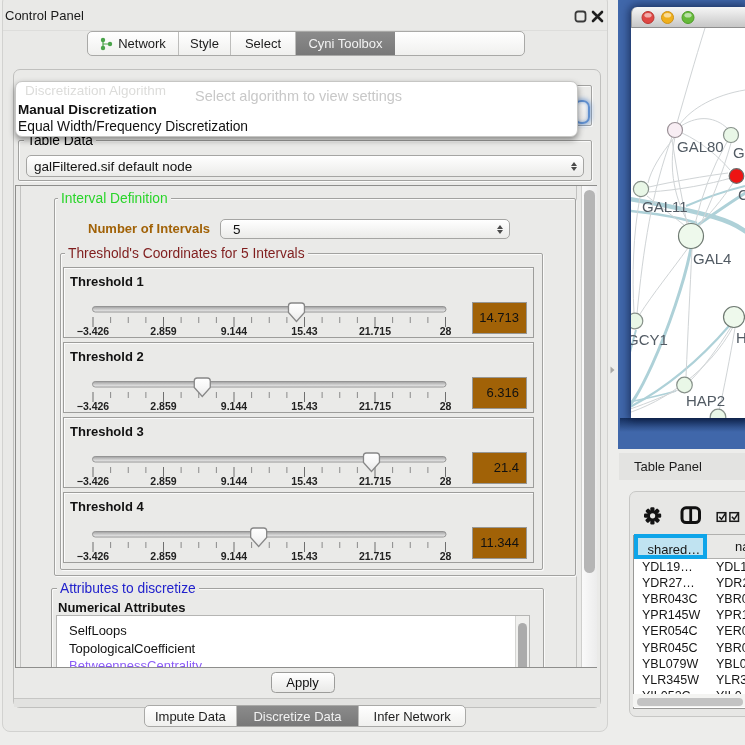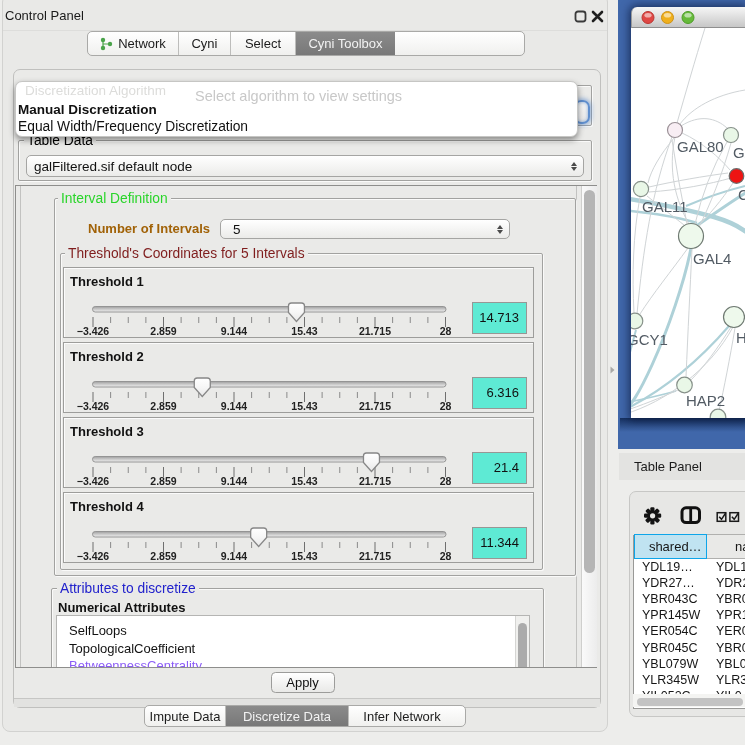--- a/index.html
+++ b/index.html
@@ -29,21 +29,21 @@
 .carr { width:0; height:0; border-left:3.5px solid transparent; border-right:3.5px solid transparent; }
 .up { border-bottom:4.5px solid #4a4a4a; }
 .dn { border-top:4.5px solid #4a4a4a; }
 
 
 .tpanel { position:absolute; left:0px; width:471px; height:71px; background:#eaeae8;
   border:1px solid #9d9d9b; box-shadow:inset 1px 1px 0 rgba(255,255,255,.8); }
 .tlabel { position:absolute; left:6px; top:6px; font-size:13px; font-weight:bold; color:#111; }
 .ticklabels { position:absolute; left:0; top:57px; height:12px; width:100%; font-size:10.5px; font-weight:bold; color:#222; }
 .ticklabels span { position:absolute; width:52px; text-align:center; }
-.vbox { position:absolute; left:408px; top:34px; width:55px; height:32px; background:#5eead4; border:1px solid #979795;
+.vbox { position:absolute; left:408px; top:34px; width:55px; height:32px; background:#a16207; border:1px solid #979795;
   font-size:13px; color:#111; text-align:right; line-height:30px; padding-right:7px; }
 
 .trow { position:absolute; left:636px; width:109px; height:14px; font-size:12.5px; color:#161616; line-height:14px; }
 .trow .c1 { position:absolute; left:6px; top:0px; }
 .trow .c2 { position:absolute; left:80px; top:0px; }
 </style></head><body>
 <div id="root">
   <svg width="0" height="0" style="position:absolute">
       <defs>
     <linearGradient id="thumbg" x1="0" y1="0" x2="0" y2="1">
@@ -68,21 +68,21 @@
     <path d="M19,2 L28,11 M28,2 L19,11" stroke="#1f1f1f" stroke-width="2.6" stroke-linecap="round"></path>
   </svg>
 
   <div class="seg" style="left:87px;top:31px;width:438px">
     <div style="width:91px"><svg width="13" height="14" style="margin-right:5px">
           <circle cx="3" cy="3" r="2.2" fill="#4aa34a"></circle>
           <circle cx="3" cy="11" r="2.2" fill="#4aa34a"></circle>
           <circle cx="10" cy="7" r="2.2" fill="#4aa34a"></circle>
           <path d="M3,3 L3,11 M3,7 L10,7" stroke="#4aa34a" stroke-width="1.2" fill="none"></path>
         </svg>Network</div>
-    <div style="width:52px">Cyni</div>
+    <div style="width:52px">Style</div>
     <div style="width:65px">Select</div>
     <div style="width:99px" class="sel">Cyni Toolbox</div>
   </div>
 
   <div id="panel"></div>
 
   <div class="fs" style="left:20px;top:85px;width:572px;height:41px"></div>
 
   <div class="abs" style="left:574px;top:100px;width:16px;height:24px;border-radius:7px;
     border:2.8px solid rgba(80,132,202,.9);box-shadow:0 0 4px 1.5px rgba(80,132,202,.55), inset 0 0 3px 1px rgba(80,132,202,.4);background:linear-gradient(#f6f6f6,#e8e8e8)"></div>
@@ -293,21 +293,21 @@
     <div class="abs" style="left:179px;top:5.5px;font-size:14.5px;color:#c8c8c8">Select algorithm to view settings</div>
     <div class="abs" style="left:2px;top:20px;font-size:13.5px;font-weight:bold;color:#111">Manual Discretization</div>
     <div class="abs" style="left:2px;top:36.5px;font-size:13.8px;color:#111">Equal Width/Frequency Discretization</div>
   </div>
 
   <div class="abs" style="left:270.5px;top:672px;width:64px;height:21px;background:linear-gradient(#ffffff,#e9e9e7);
      border:1px solid #9c9c9a;border-radius:4.5px;font-size:13px;text-align:center;line-height:19px;color:#111">Apply</div>
 
   <div class="abs" style="left:14px;top:698px;width:586px;height:9px;background:#e2e2e0;border-top:1px solid #c6c6c4"></div>
   <div class="seg" style="left:144px;top:705px;width:322px;height:22px">
-    <div style="width:81px">Impute Data</div>
+    <div style="width:92px">Impute Data</div>
     <div style="width:123px" class="sel">Discretize Data</div>
     <div style="width:106px">Infer Network</div>
   </div>
 
   <svg class="abs" style="left:610px;top:366px" width="5" height="8">
       <path d="M0.5,0.5 L4.5,4 L0.5,7.5 z" fill="#a8a8a6"></path>
     </svg>
 
   <div class="abs" style="left:617.5px;top:0;width:127.5px;height:449px;background:#4067aa"></div>
 
@@ -400,22 +400,22 @@
         <path d="M718.2,515.7 l2.3,2.6 4.2,-6.3"></path>
         <path d="M730.9,515.7 l2.3,2.6 4.2,-6.3"></path>
       </g>
     </svg>
 
     <div class="abs" style="left:2.5px;top:42.5px;width:127px;height:174px;background:#fff;border:1px solid #999997;border-radius:0">
     </div>
   </div>
 
   <div class="abs" style="left:633.5px;top:534px;width:112px;height:24.5px">
-    <div class="abs" style="left:0;top:0;width:73.5px;height:24.5px;background:#c0e3f1;border:1px solid #0ea5e9;
-       font-size:13px;color:#161616;text-align:center;padding-left:10px;line-height:23px">shared…</div>
+    <div class="abs" style="left:0;top:0;width:73.5px;height:24.5px;background:#c0e3f1;border:4px solid #0ea5e9;
+       font-size:13px;color:#161616;padding-left:10px;line-height:23px">shared…</div>
     <div class="abs" style="left:73.5px;top:0;width:45px;height:24.5px;background:#e9e9e7;border:1px solid #b0b0ae;border-left:none;
        font-size:13px;color:#161616;padding-left:28px;line-height:23px">na</div>
   </div>
 <div class="trow" style="top:560.0px">
       <span class="c1">YDL19…</span>
       <span class="c2">YDL1</span>
     </div>
 <div class="trow" style="top:576.1px">
       <span class="c1">YDR27…</span>
       <span class="c2">YDR2</span>

